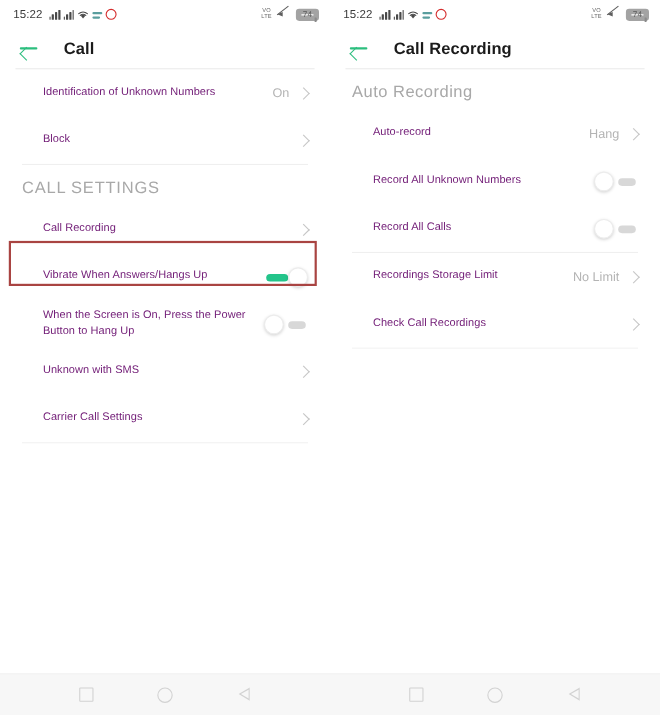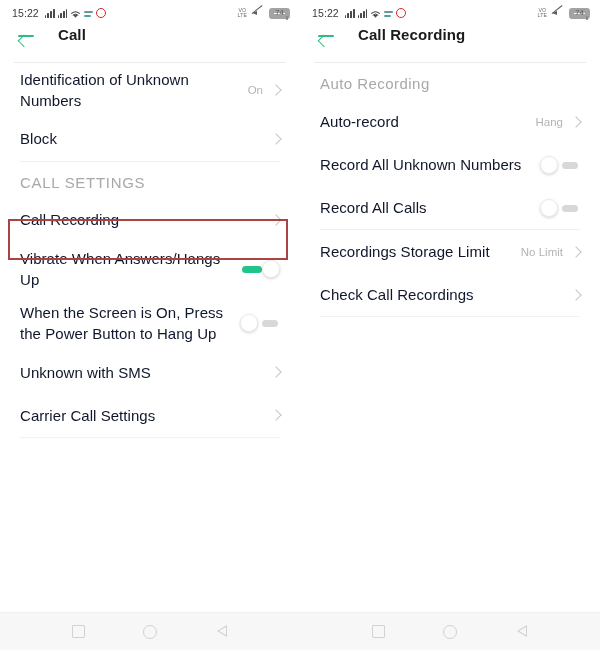--- a/index.html
+++ b/index.html
@@ -161,21 +161,21 @@
   .battery span {
     font-size: 7.5px;
     color: #5a5a5a;
     line-height: 1;
   }
 
   
   .appbar {
     height: 36px;
     display: flex;
-    align-items: flex-start;
+    align-items: center;
     padding: 0 16px;
     box-sizing: border-box;
   }
   .back-arrow {
     width: 20px;
     height: 20px;
     position: relative;
     flex: 0 0 auto;
     cursor: pointer;
   }
@@ -226,26 +226,27 @@
   .row {
     position: relative;
     display: flex;
     align-items: center;
     min-height: 43px;
     padding: 6px 18px 6px 20px;
     box-sizing: border-box;
     cursor: pointer;
   }
   .row-label {
-    font-size: 15px;
-    color: #0f172a;
+    font-size: 10px;
+    color: #701a75;
     line-height: 1.42;
     flex: 1;
     padding-right: 10px;
     letter-spacing: .05px;
+    margin-left: 19px;
   }
   .row-value {
     font-size: 11.5px;
     color: #b4b4b4;
     margin-right: 9px;
     white-space: nowrap;
   }
   .chev {
     width: 7px;
     height: 7px;

